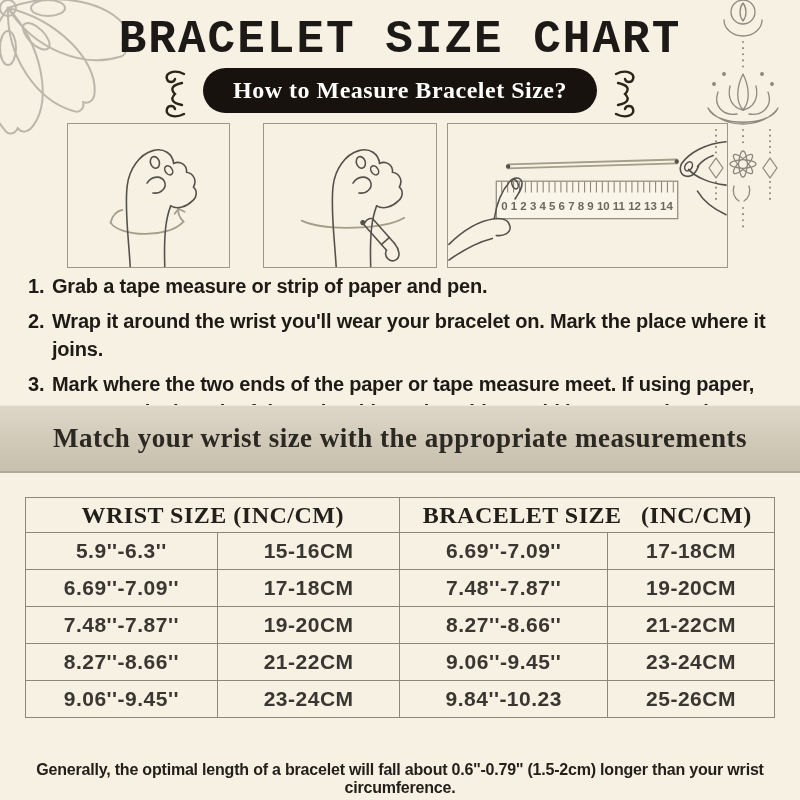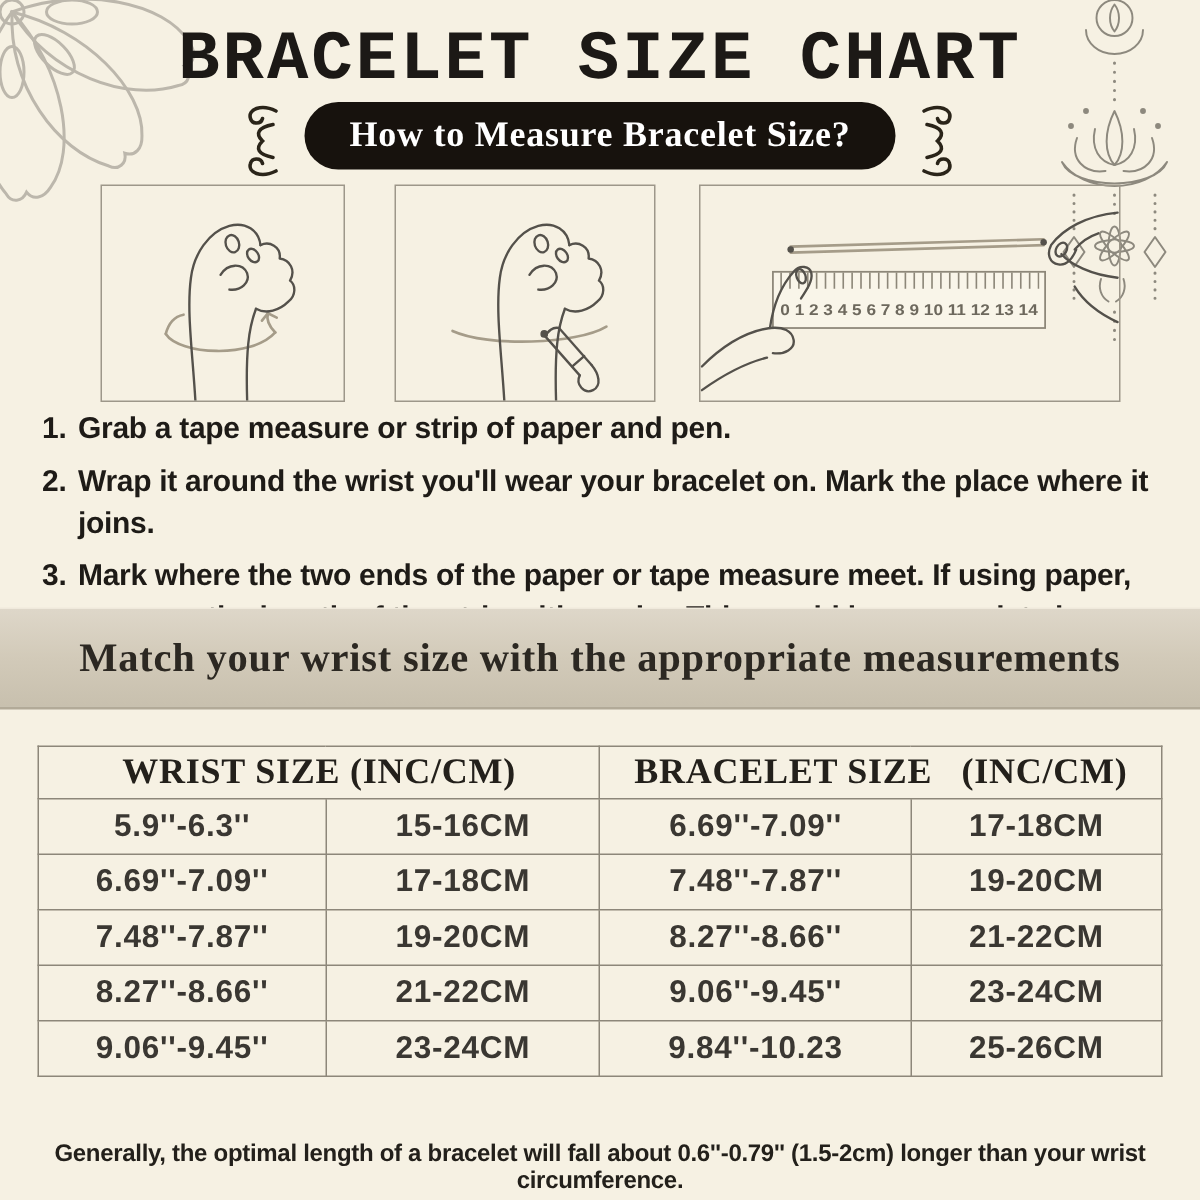--- a/index.html
+++ b/index.html
@@ -20,21 +20,21 @@
   .pill-row{position:absolute;top:68px;left:0;right:0;display:flex;justify-content:center;
             align-items:flex-start;gap:12px;}
   .pill{background:#17120d;color:#ffffff;font-family:"Liberation Serif","DejaVu Serif",serif;
         font-weight:700;font-size:24px;line-height:1;padding:10px 30px 11px;border-radius:24px;
         letter-spacing:0.5px;}
 
   
   .ill-box{position:absolute;top:123px;height:145px;border:1px solid #9d978a;box-sizing:border-box;}
   .box1{left:67px;width:163px;}
   .box2{left:263px;width:174px;}
-  .box3{left:447px;width:281px;margin-left:19px;}
+  .box3{left:447px;width:281px;}
   .ill-box svg{display:block;width:100%;height:100%;}
 
   
   .steps{position:absolute;left:28px;top:272px;width:752px;font-size:20px;font-weight:700;
          letter-spacing:-0.2px;color:#1e1b17;}
   .step{display:flex;margin-bottom:7px;line-height:28px;}
   .step-num{flex:none;width:24px;}
   .step-text{flex:1;}
 
   

